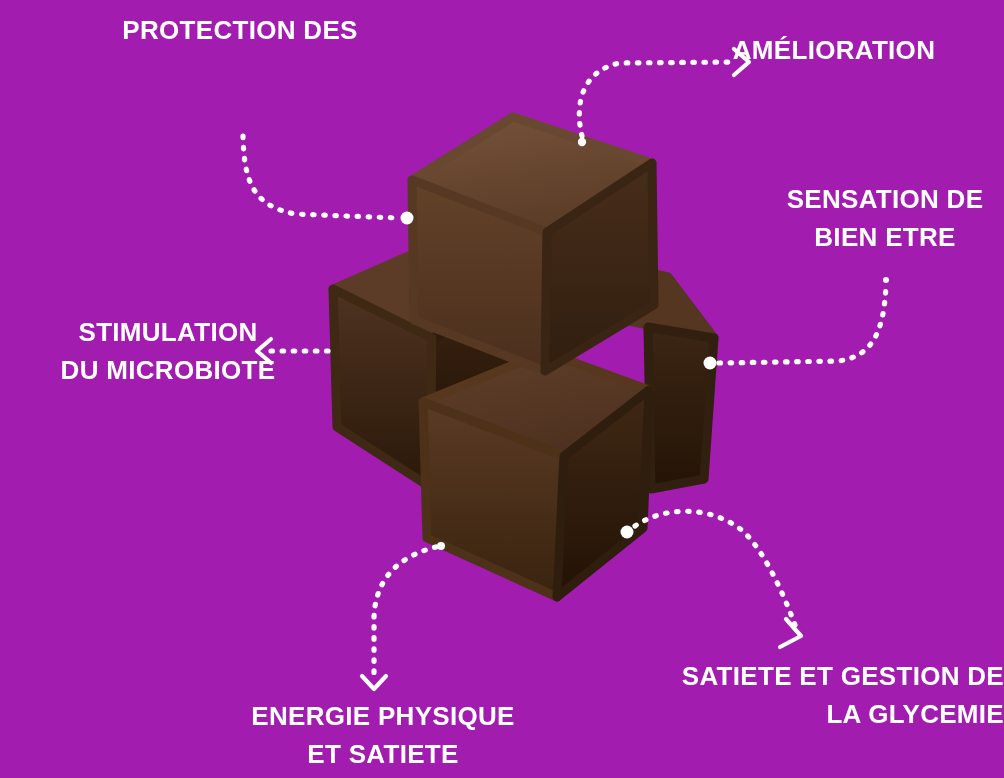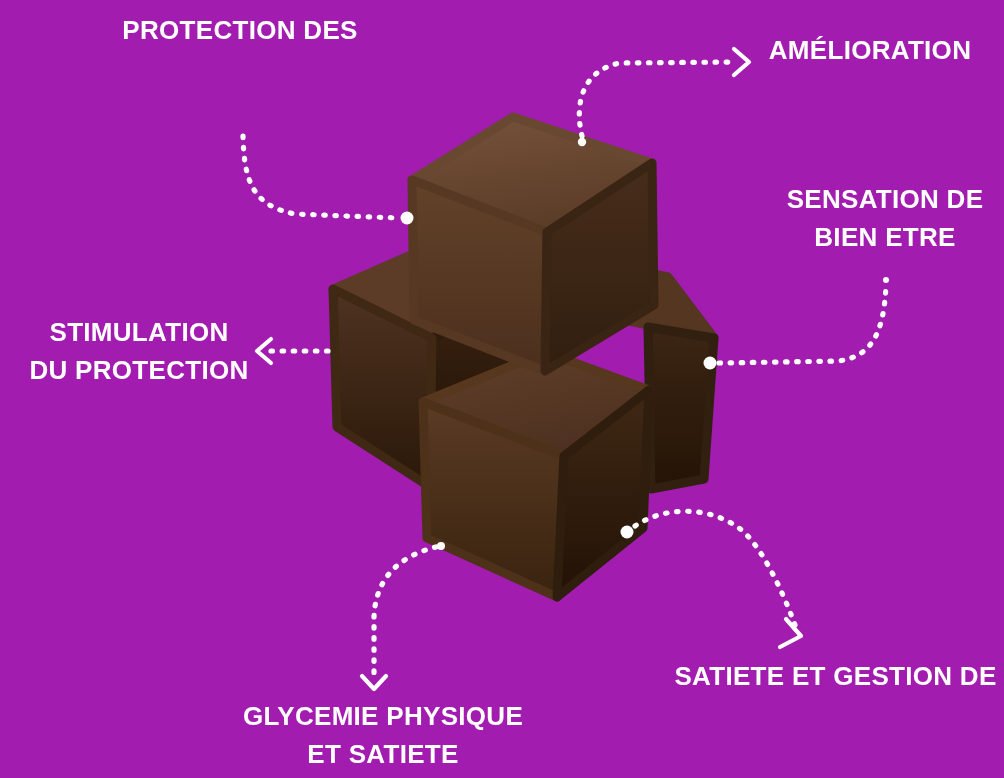--- a/index.html
+++ b/index.html
@@ -24,25 +24,25 @@
     position: absolute;
     color: #FFFFFF;
     font-weight: 700;
     font-size: 26px;
     line-height: 38px;
     text-align: center;
     letter-spacing: 0.3px;
     white-space: nowrap;
   }
   .label-protection  { left: 70px;  top: 11px;  width: 340px; }
-  .label-amelioration{ left: 740px; top: 31px;  width: 260px; }
+  .label-amelioration{ left: 704px; top: 31px;  width: 260px; }
   .label-sensation   { left: 755px; top: 180px; width: 260px; }
-  .label-stimulation { left: 0px;   top: 313px; width: 278px; }
+  .label-stimulation { left: 16px;   top: 313px; width: 278px; padding-left: 13px; }
   .label-energie     { left: 233px; top: 697px; width: 300px; }
-  .label-satiete     { left: 667px; top: 657px; width: 337px; text-align: center; }
+  .label-satiete     { left: 667px; top: 657px; width: 337px; text-align: right; }
 </style>
 </head>
 <body>
 
 <div class="canvas">
 
   <svg class="art" width="1004" height="778" viewBox="0 0 1004 778">
     <defs>
       <linearGradient id="gLeftL" x1="0" y1="0" x2="0" y2="1">
         <stop offset="0" stop-color="#4F3321"></stop>
@@ -139,25 +139,26 @@
     <div>AMÉLIORATION</div>
   </div>
 
   <div class="label label-sensation">
     <div>SENSATION DE</div>
     <div>BIEN ETRE</div>
   </div>
 
   <div class="label label-stimulation">
     <div>STIMULATION</div>
-    <div>DU PROTECTION</div>
+    <div>DU MICROBIOTE</div>
   </div>
 
   <div class="label label-energie">
-    <div>GLYCEMIE PHYSIQUE</div>
+    <div>ENERGIE PHYSIQUE</div>
     <div>ET SATIETE</div>
   </div>
 
   <div class="label label-satiete">
     <div>SATIETE ET GESTION DE</div>
+    <div>LA GLYCEMIE</div>
   </div>
 
 </div>
 
 </body></html>

